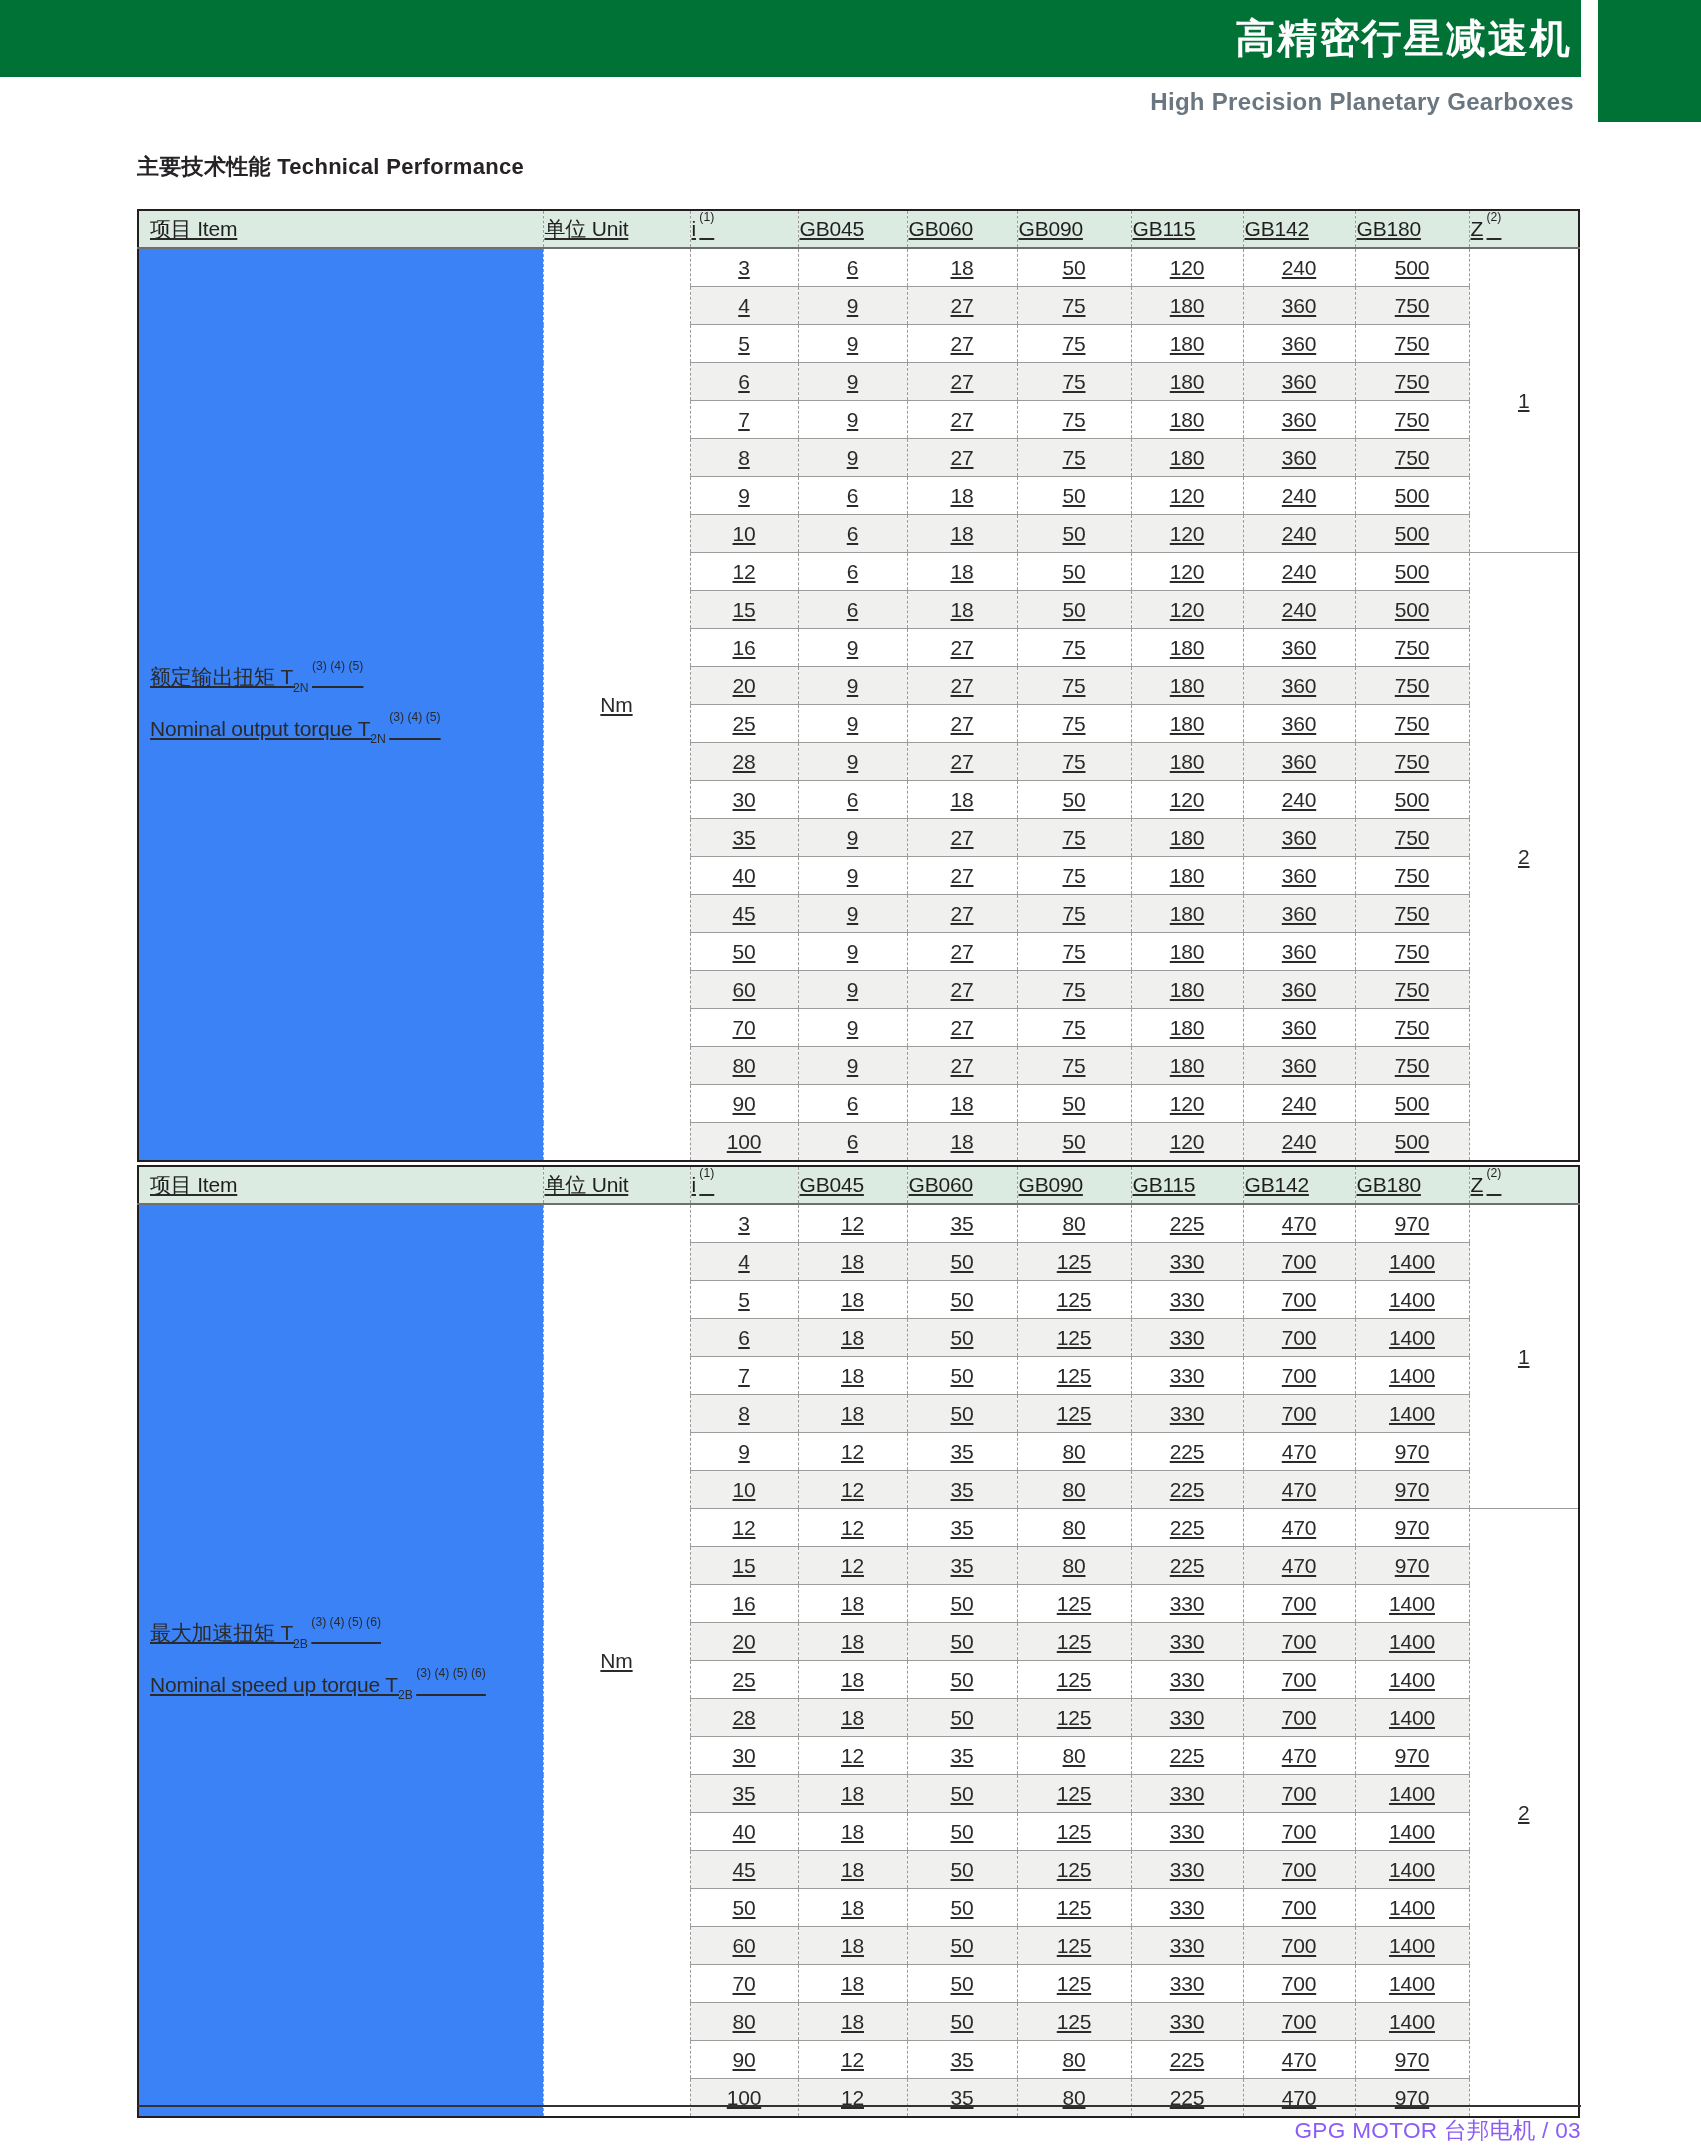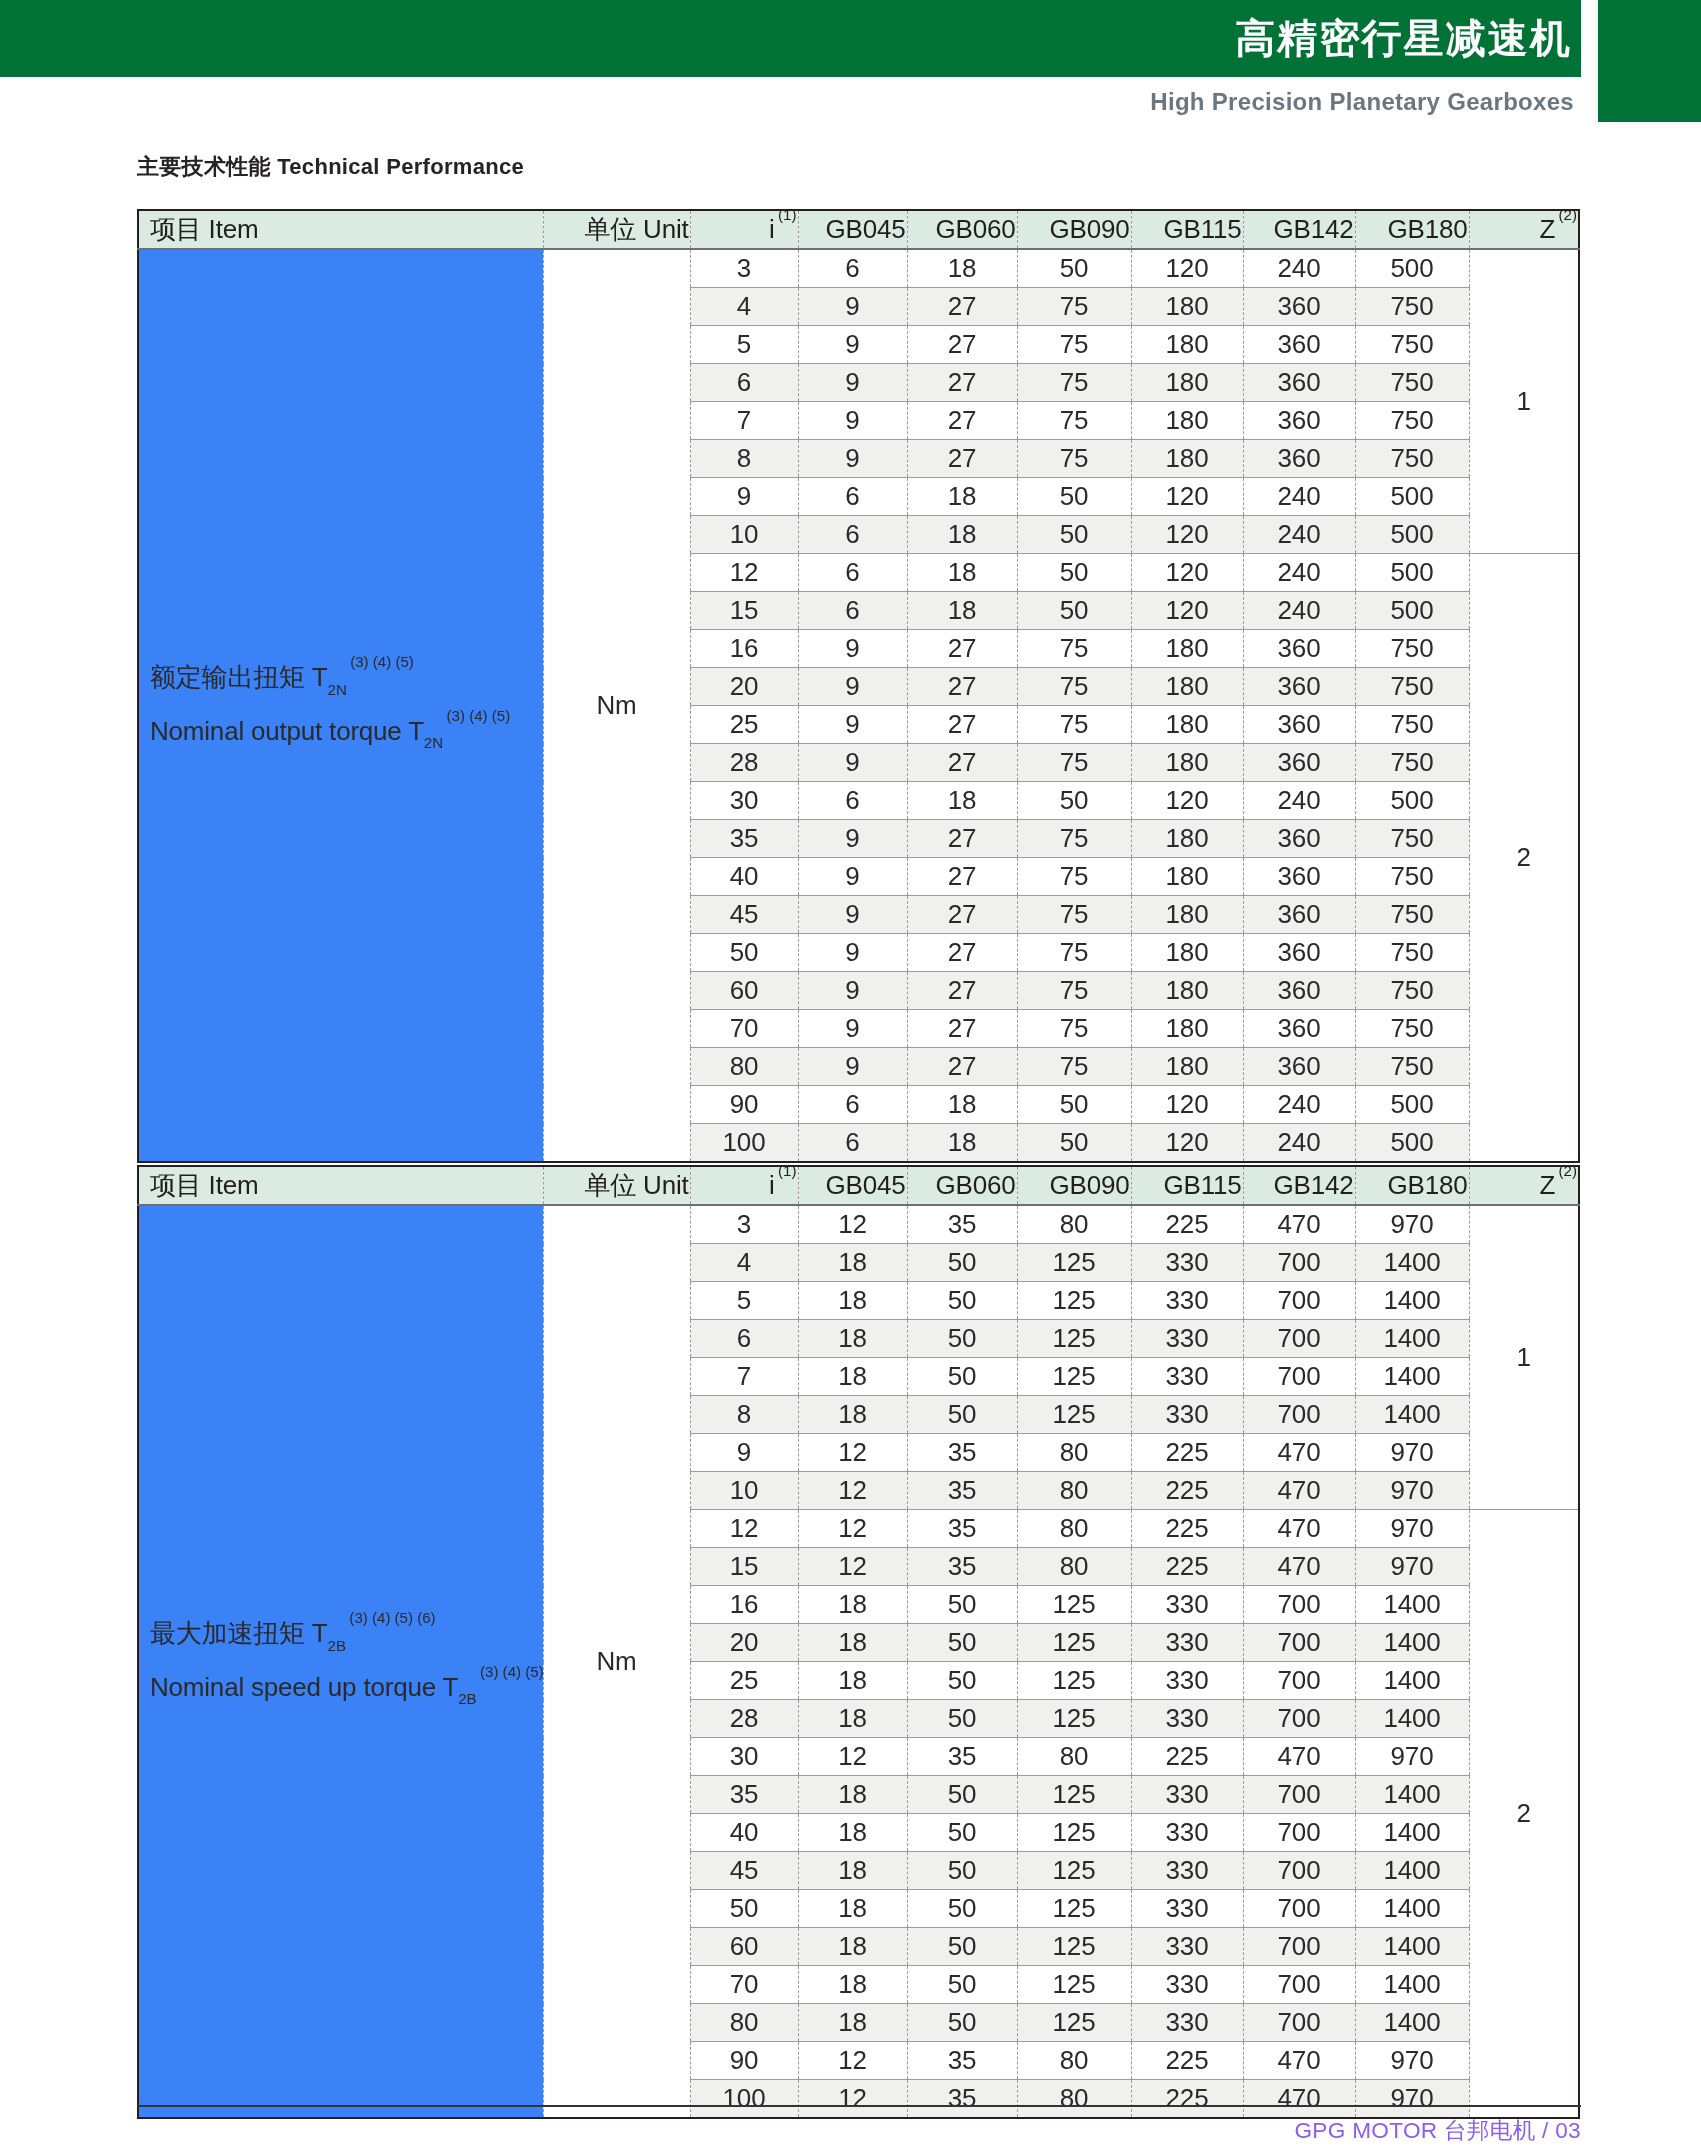--- a/index.html
+++ b/index.html
@@ -15,23 +15,23 @@
                  font-size:24px;font-weight:bold;color:#6b7780;letter-spacing:0.3px;}
 
   
   .section-title{position:absolute;left:137px;top:152px;font-size:22px;font-weight:bold;color:#272225;letter-spacing:0.3px;}
 
   
   .tbl-wrap{position:absolute;left:137px;}
   .tbl-wrap.t1{top:209px;}
   .tbl-wrap.t2{top:1165px;}
   table.perf{width:1441px;table-layout:fixed;border-collapse:collapse;border:2.7px solid #231f20;
-             font-size:26px;color:#2a2a2a;letter-spacing:-0.2px;}
+             font-size:21px;color:#2a2a2a;letter-spacing:-0.2px;text-decoration:underline;}
   table.perf th{height:34px;background:#dcebe2;font-weight:normal;color:#1f1f1f;
-                border-bottom:2.1px solid #6f6f6f;text-align:right;overflow:hidden;}
+                border-bottom:2.1px solid #6f6f6f;text-align:left;overflow:hidden;}
   table.perf th.left,table.perf td.item-cell{text-align:left;padding-left:11px;}
   table.perf th.dashed,table.perf td.dashed{border-left:1.4px dashed #9a9a9a;}
   table.perf td{height:35px;text-align:center;overflow:hidden;}
   table.perf td.num{border-bottom:1.4px solid #9c9c9c;}
   table.perf td.alt{background:#f0f0ef;}
   table.perf td.stage.group-end{border-bottom:1.4px solid #9c9c9c;}
   table.perf td.item-cell{background:#3b82f6;}
   .item-lines div{line-height:38px;white-space:nowrap;}
   sup.s{font-size:58%;position:relative;top:-0.55em;margin-left:3.4px;letter-spacing:0;}
   sub.s{font-size:58%;position:relative;top:0.20em;letter-spacing:0;}

